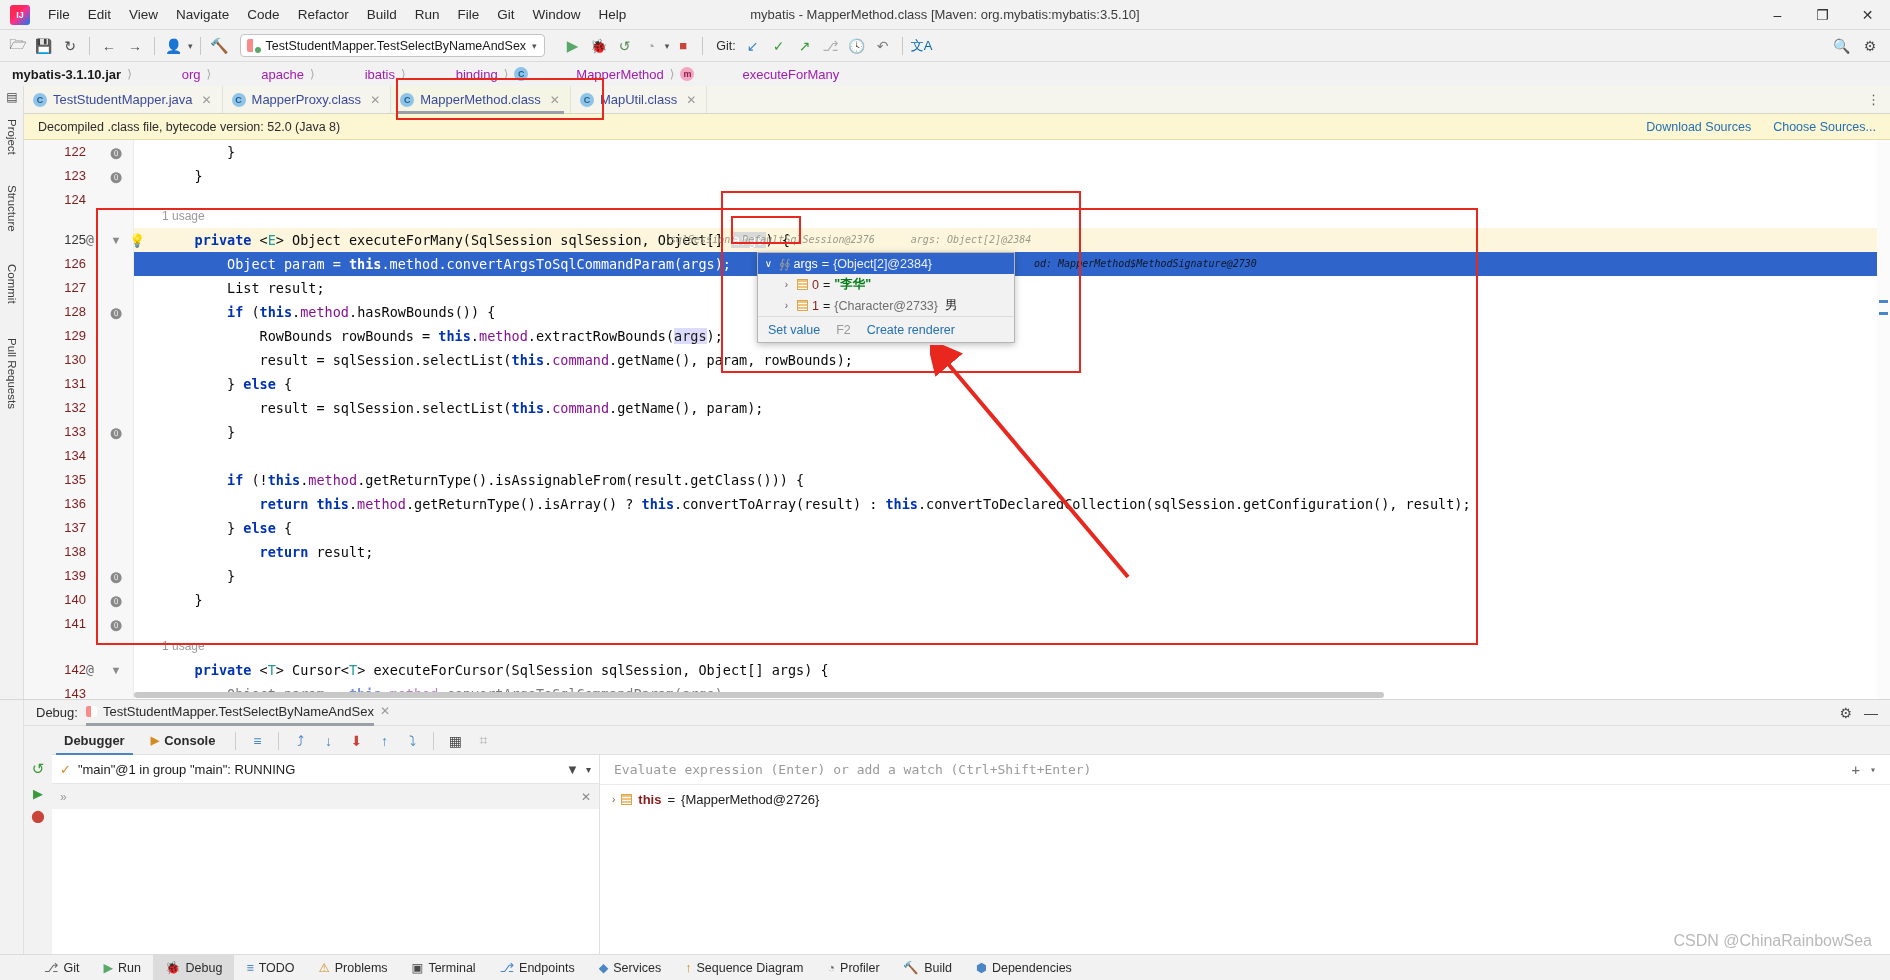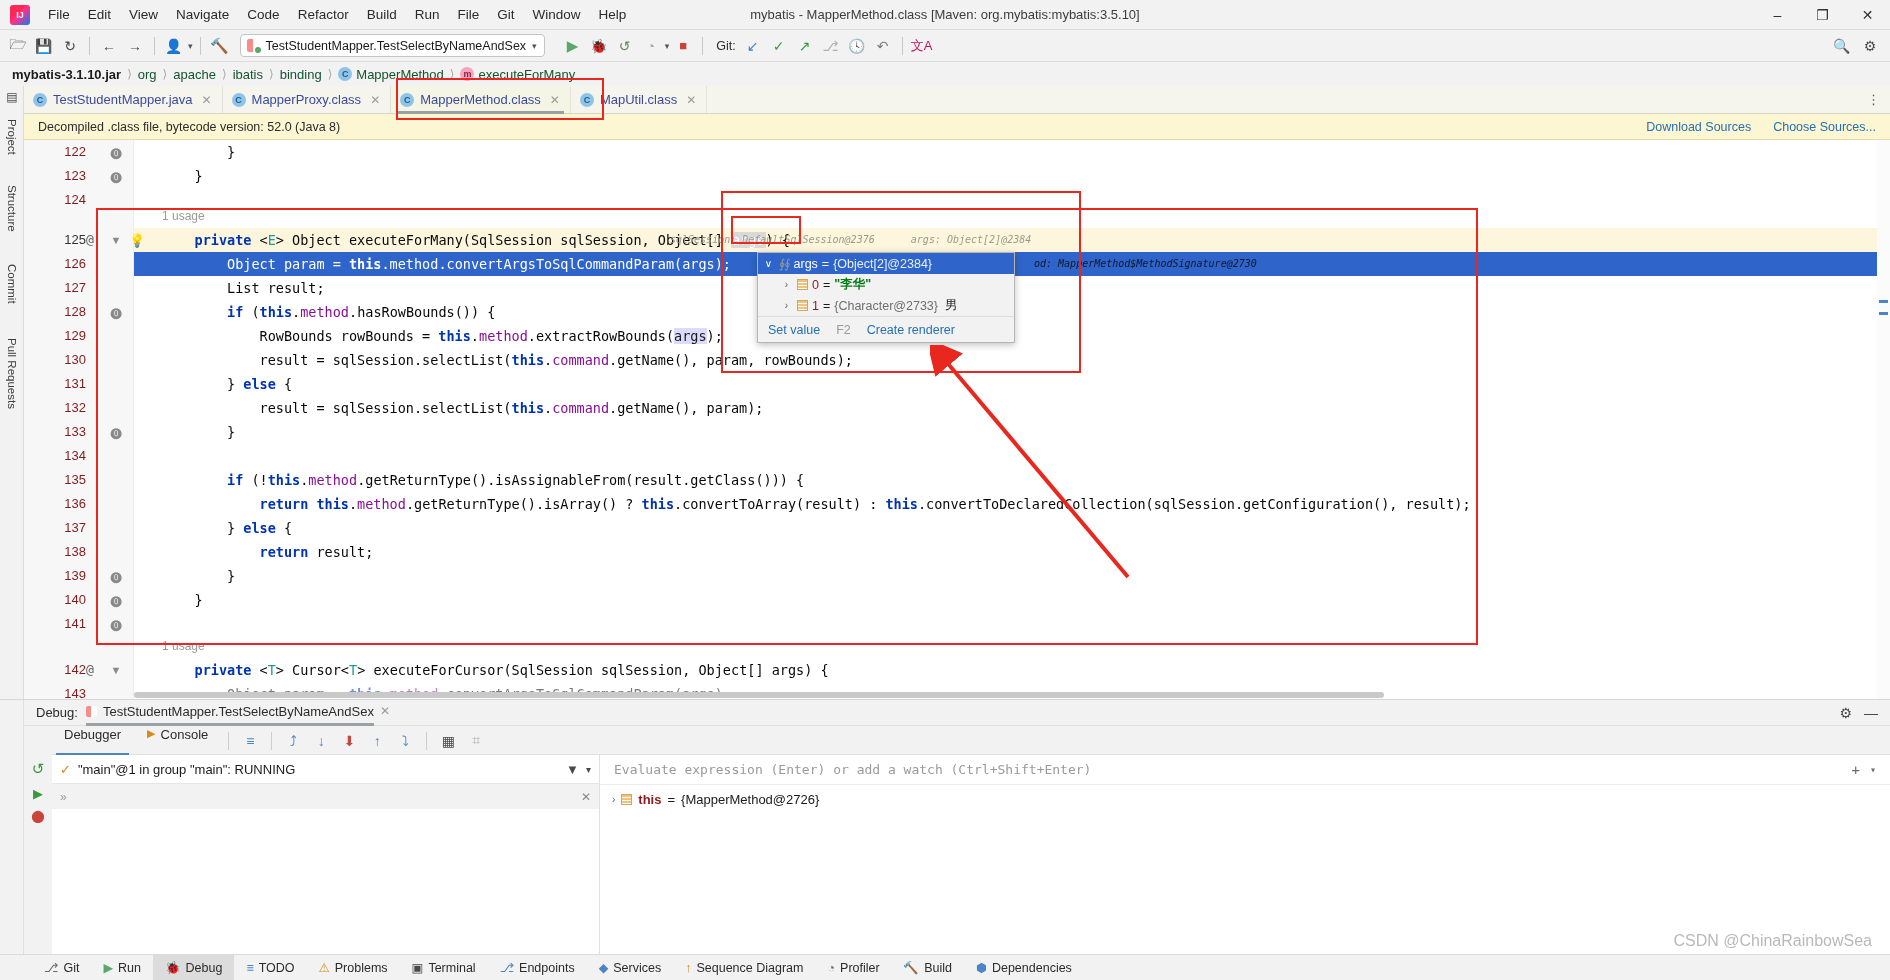--- a/index.html
+++ b/index.html
@@ -82,21 +82,21 @@
 
   
   .breadcrumb {
     position: absolute; top: 62px; left: 0; width: 1890px; height: 24px;
     background: #f2f2f2; display: flex; align-items: center;
     padding-left: 12px; font-size: 13px; gap: 0;
   }
   .bc-seg { display: flex; align-items: center; gap: 4px; }
   .bc-sep { color: #a8a8a8; margin: 0 6px; font-size: 12px; }
   .bc-bold { font-weight: bold; color: #1a1a1a; }
-  .bc-plain { color: #14532d; }
+  .bc-plain { color: #a21caf; margin-left: 44px; }
   .bc-ico {
     width: 14px; height: 14px; border-radius: 50%; flex: none;
     display: flex; align-items: center; justify-content: center;
     font-size: 9px; color: #fff; font-weight: bold;
   }
   .bc-ico.cls { background: #8fc4e8; color: #1c5d8c; }
   .bc-ico.mth { background: #f4a6c0; color: #8c1c4c; }
 
   
   .leftrail {
@@ -289,22 +289,22 @@
     height: 3px; background: #9aa0a6;
   }
   .dbg-hdr-right {
     margin-left: auto; display: flex; align-items: center; gap: 12px; padding-right: 12px;
   }
   .dbg-tabs {
     position: absolute; left: 52px; top: 27px; right: 0; height: 28px;
     display: flex; align-items: center; gap: 2px; border-bottom: 1px solid #e0e0e0;
   }
   .dbg-tab {
-    display: flex; gap: 5px; height: 28px;
-    padding: 0 12px; font-size: 13px; color: #2b2b2b; position: relative;
+    display: flex; align-items: center; gap: 5px; height: 28px;
+    padding: 0 12px; font-size: 13px; color: #2b2b2b; position: relative; font-weight: bold;
   }
   .dbg-tab.active::after {
     content: ""; position: absolute; left: 4px; right: 4px; bottom: 0;
     height: 2px; background: #4a86c5;
   }
   .dbg-tool-sep { width: 1px; height: 18px; background: #cdcdcd; margin: 0 6px; }
   .dbg-tool {
     width: 26px; height: 26px; display: flex; align-items: center;
     justify-content: center; font-size: 14px; color: #4a4a4a;
   }
@@ -425,21 +425,21 @@
     <div class="tb-ico" style="color:#c9443a;font-size:13px">■</div>
     <div class="tb-sep"></div>
     <div class="git-label">Git:</div>
     <div class="tb-ico" style="color:#3b82c4">↙</div>
     <div class="tb-ico" style="color:#3a9a3a">✓</div>
     <div class="tb-ico" style="color:#3a9a3a">↗</div>
     <div class="tb-ico" style="color:#b0b0b0">⎇</div>
     <div class="tb-ico" style="color:#b0b0b0">🕓</div>
     <div class="tb-ico" style="color:#7a7a7a">↶</div>
     <div class="tb-sep"></div>
-    <div class="tb-ico" style="color:#be185d;font-size:13px">文A</div>
+    <div class="tb-ico" style="color:#0369a1;font-size:13px">文A</div>
 
     <div class="toolbar-right">
       <div class="tb-ico">🔍</div>
       <div class="tb-ico">⚙</div>
     </div>
   </div>
 
   <div class="breadcrumb">
     <span class="bc-seg">
       <span class="bc-bold">mybatis-3.1.10.jar</span>

